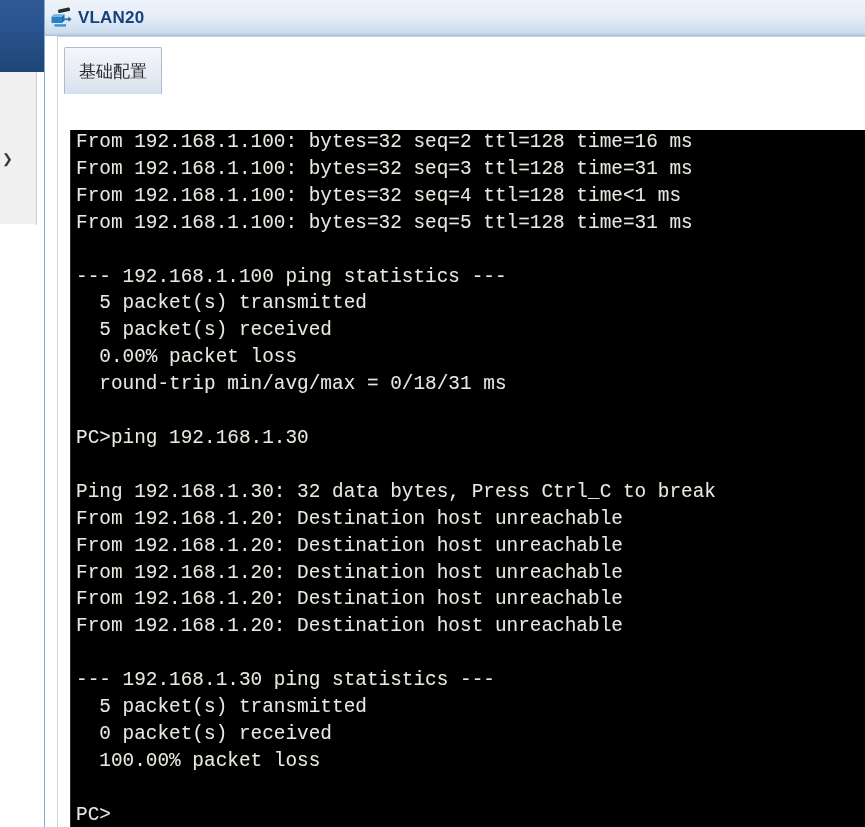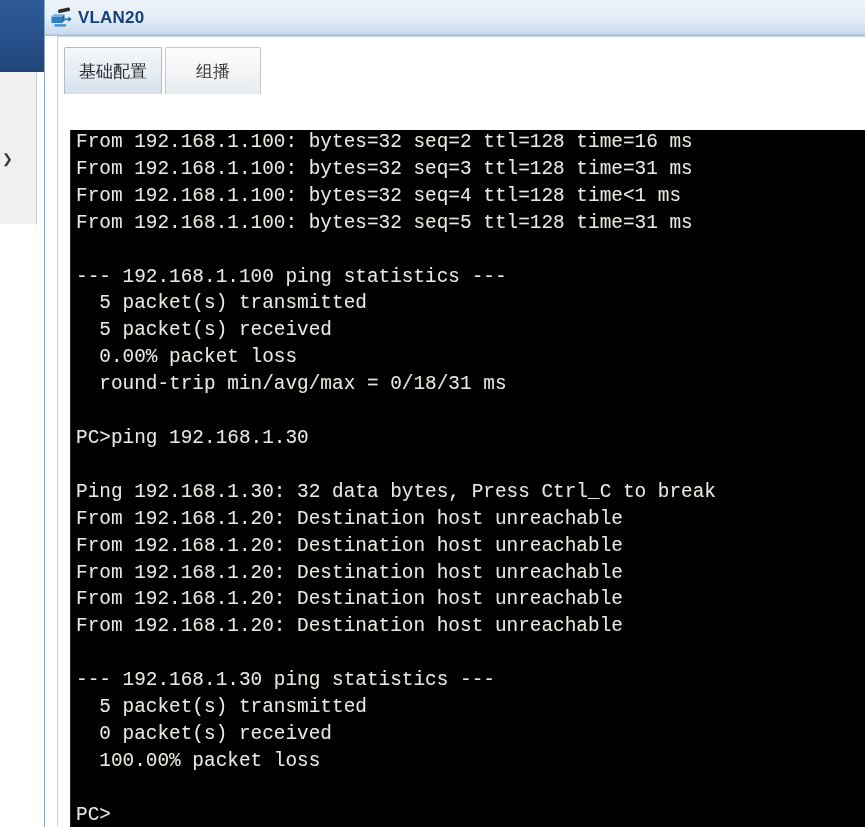--- a/index.html
+++ b/index.html
@@ -122,21 +122,20 @@
     height: 47px;
     display: flex;
     align-items: stretch;
     gap: 3px;
   }
   .tab {
     min-width: 96px;
     padding: 0 14px;
     display: flex;
     align-items: center;
-    justify-content: center;
     font-size: 17px;
     color: #3b3b3b;
     background: linear-gradient(to bottom, #fdfdfd 0%, #f3f5f7 50%, #e7ebef 100%);
     border: 1px solid #bfc7cf;
     border-bottom: none;
     border-radius: 2px 2px 0 0;
     box-sizing: border-box;
     white-space: nowrap;
     cursor: default;
   }
@@ -201,23 +200,20 @@
     <span id="win-title">VLAN20</span>
   </div>
 
   <div id="win-body">
     <div id="win-inner">
 
       <div id="tabstrip">
         <div class="tab selected">
           <span>基础配置</span>
         </div>
-        <div class="tab">
-          <span>组播</span>
-        </div>
       </div>
 
       <div id="terminal">
         <pre id="terminal-text">From 192.168.1.100: bytes=32 seq=2 ttl=128 time=16 ms
 From 192.168.1.100: bytes=32 seq=3 ttl=128 time=31 ms
 From 192.168.1.100: bytes=32 seq=4 ttl=128 time&lt;1 ms
 From 192.168.1.100: bytes=32 seq=5 ttl=128 time=31 ms
 
 --- 192.168.1.100 ping statistics ---
   5 packet(s) transmitted

